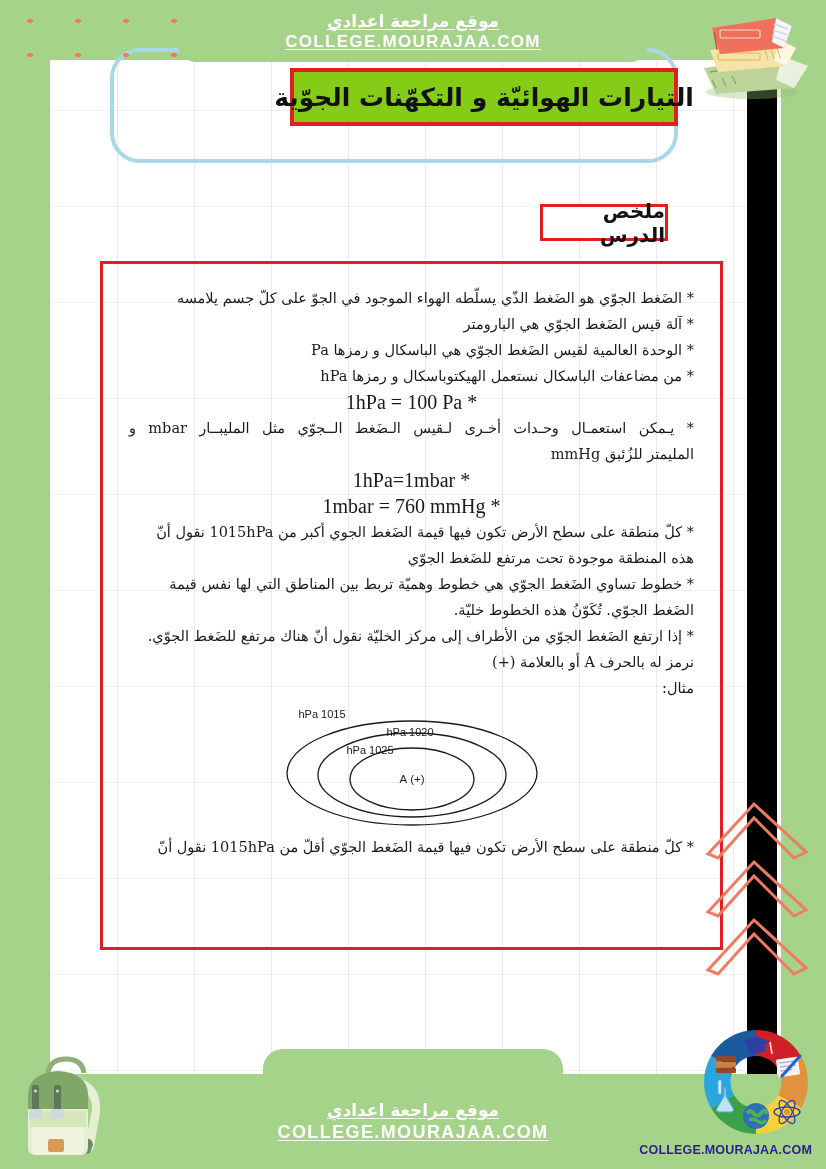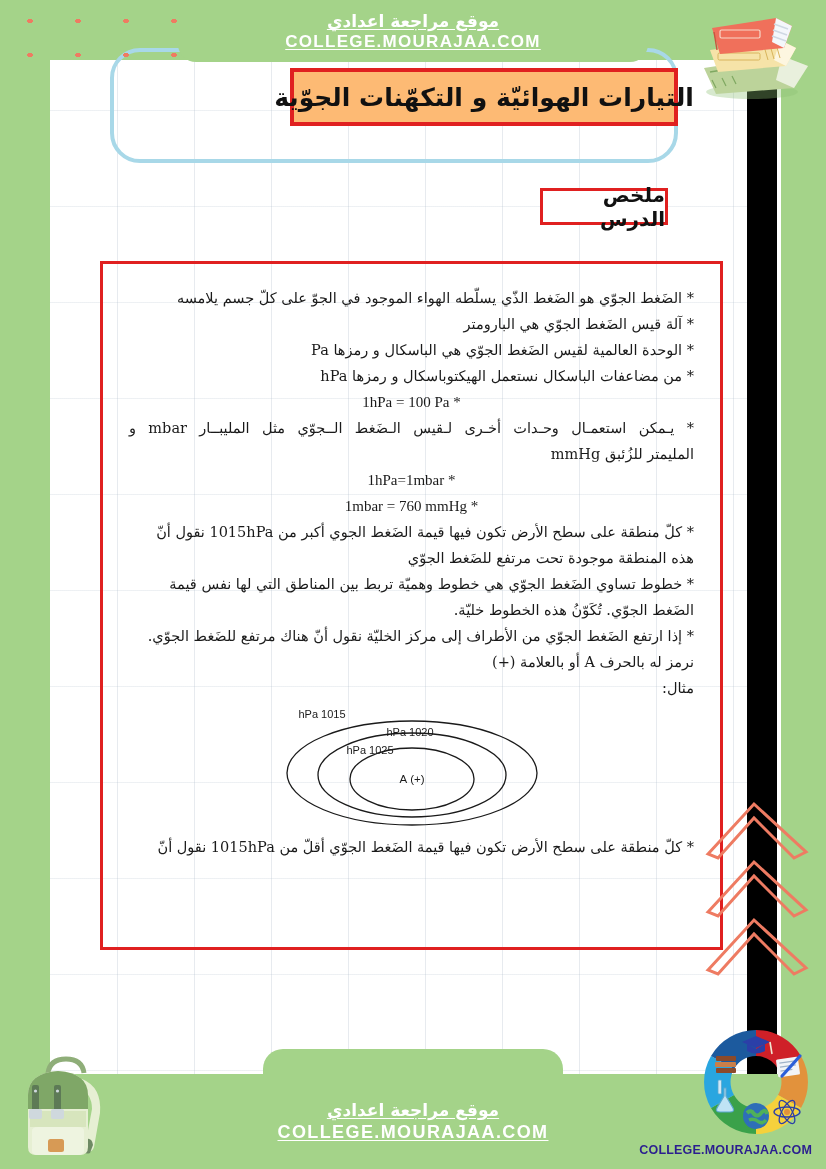--- a/index.html
+++ b/index.html
@@ -72,32 +72,32 @@
   
   .books{ position:absolute; right:14px; top:6px; width:122px; height:98px; z-index:8; }
   
   .blue-frame{
     position:absolute; left:110px; top:48px; width:568px; height:115px;
     border:4px solid #a8d8e8; border-radius:30px; z-index:5;
   }
   
   .title-box{
     position:absolute; left:290px; top:68px; width:388px; height:58px;
-    background:#fdba74; border:4px solid #e02020;
+    background:#84cc16; border:4px solid #e02020;
     display:flex; align-items:center; justify-content:center;
     z-index:9;
   }
   .title-text{
     font-family:"DejaVu Sans", sans-serif;
     direction:rtl; font-weight:bold; font-size:25px; color:#111;
     letter-spacing:-.3px; white-space:nowrap;
   }
   
   .summary-badge{
-    position:absolute; left:540px; top:188px; width:128px; height:37px;
+    position:absolute; left:540px; top:204px; width:128px; height:37px;
     background:#fff; border:3px solid #e02020;
     display:flex; align-items:center; justify-content:center; z-index:9;
   }
   .summary-badge span{
     font-family:"DejaVu Sans", sans-serif;
     direction:rtl; font-weight:bold; font-size:20px; color:#111;
   }
   
   .content-box{
     position:absolute; left:100px; top:261px; width:623px; height:689px;
@@ -107,21 +107,21 @@
   .lines{ direction:rtl; text-align:right; }
   .line{
     font-family:"DejaVu Serif", serif;
     font-size:14.5px; color:#1a1a1a; line-height:25px;
     direction:rtl; margin-bottom:1px;
     white-space:nowrap;
   }
   .line.justify{ text-align:justify; text-align-last:justify; white-space:normal; }
   .line.ltrline{
     direction:ltr; text-align:center;
-    font-family:"Liberation Serif", serif; font-size:15px;
+    font-family:"Liberation Serif", serif; font-size:20px;
   }
   
   .diagram-wrap{
     position:relative; width:100%; height:132px; margin-top:2px;
   }
   .diagram{ position:absolute; left:50%; transform:translateX(-50%); top:0; }
   
   .chev{ position:absolute; right:0; z-index:7; }
   
   .footer-green{

